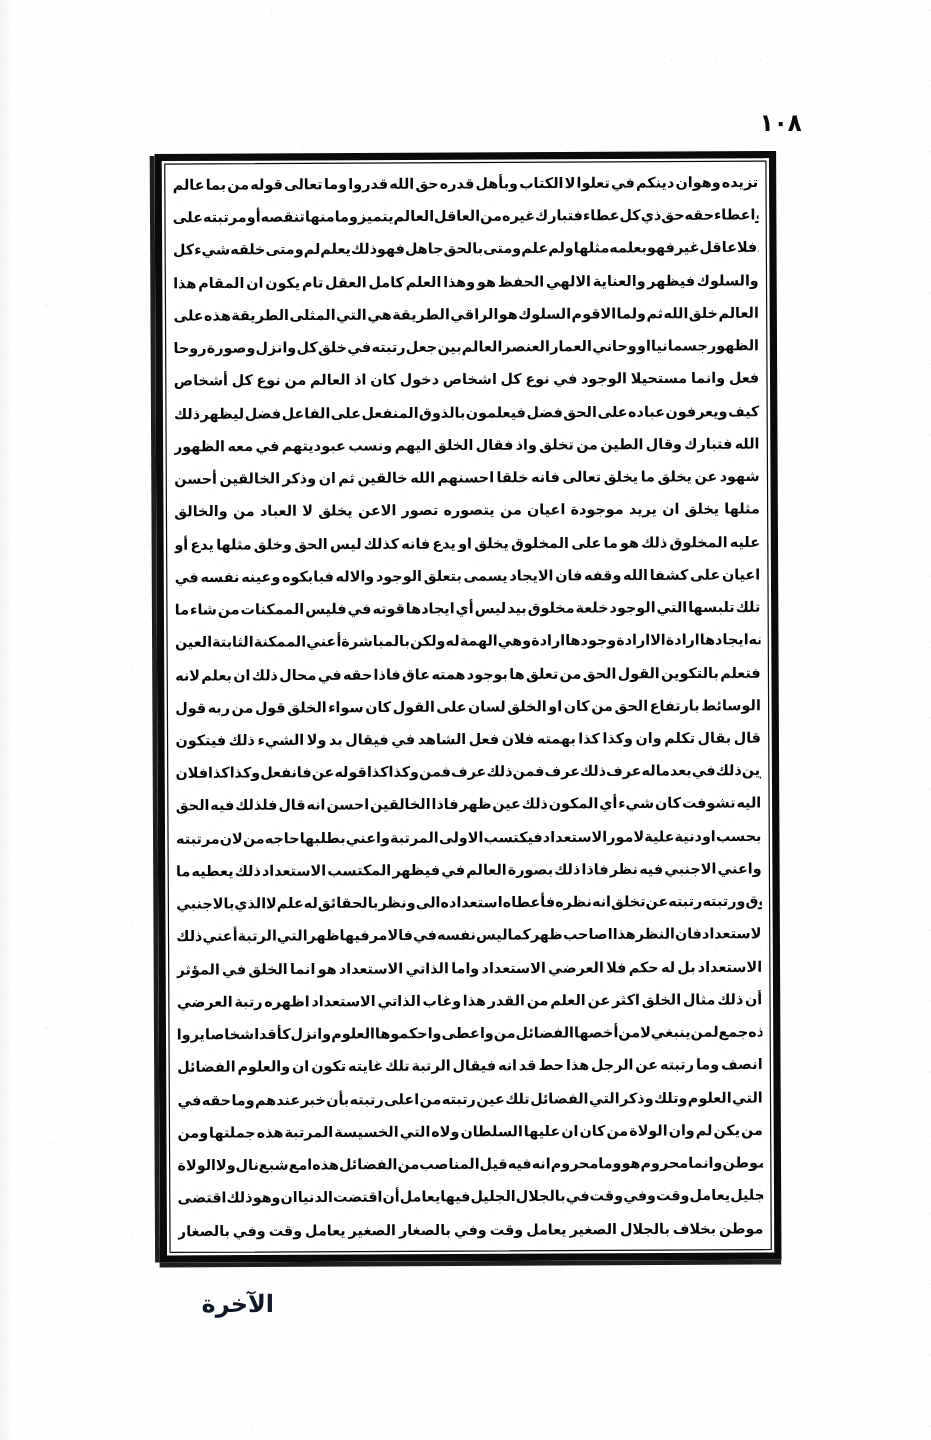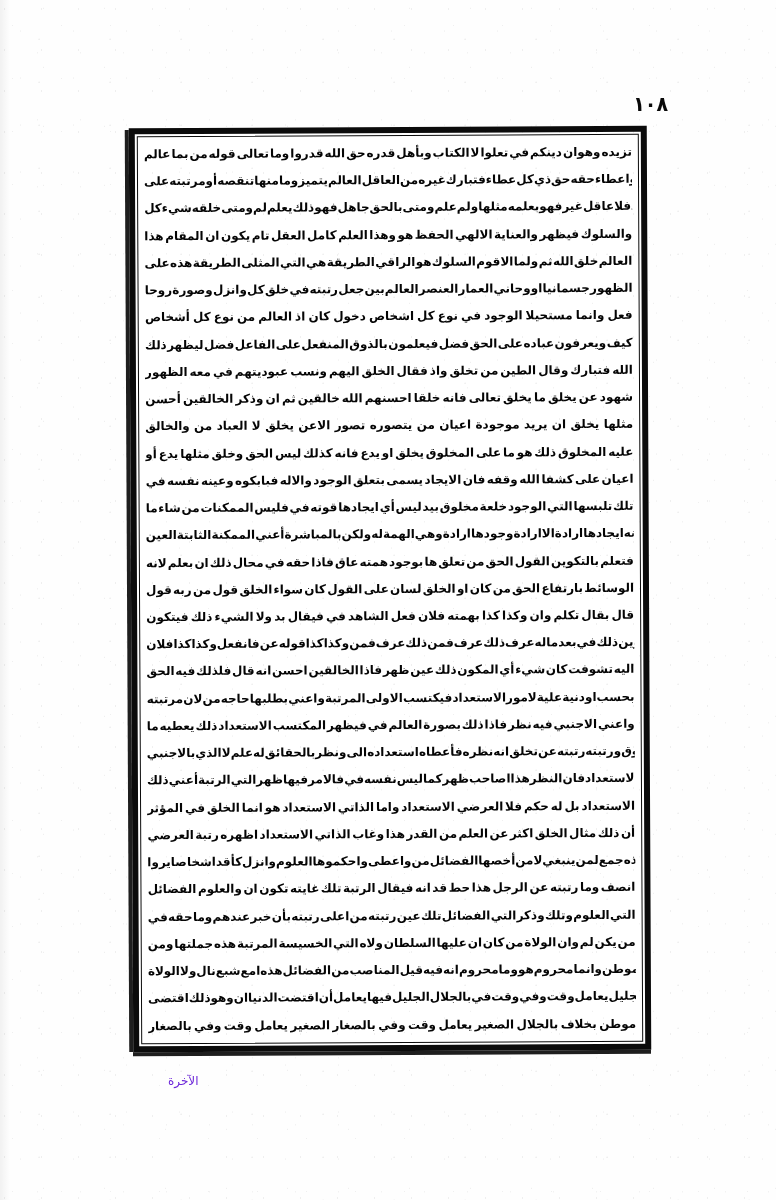--- a/index.html
+++ b/index.html
@@ -145,23 +145,23 @@
     display: inline-block;
   }
 
   
   .catchword {
     position: absolute;
     left: 168px;
     top: 1074px;
     direction: rtl;
     font-family: "DejaVu Sans", "Liberation Sans", sans-serif;
-    font-size: 12px;
-    font-weight: 400;
-    color: #6d28d9;
+    font-size: 20px;
+    font-weight: 700;
+    color: #0f172a;
   }
 
   
   .scan-edge {
     position: absolute;
     left: 0;
     top: 0;
     width: 10px;
     height: 1200px;
     background: linear-gradient(to right, rgba(0,0,0,.05), rgba(0,0,0,0));

